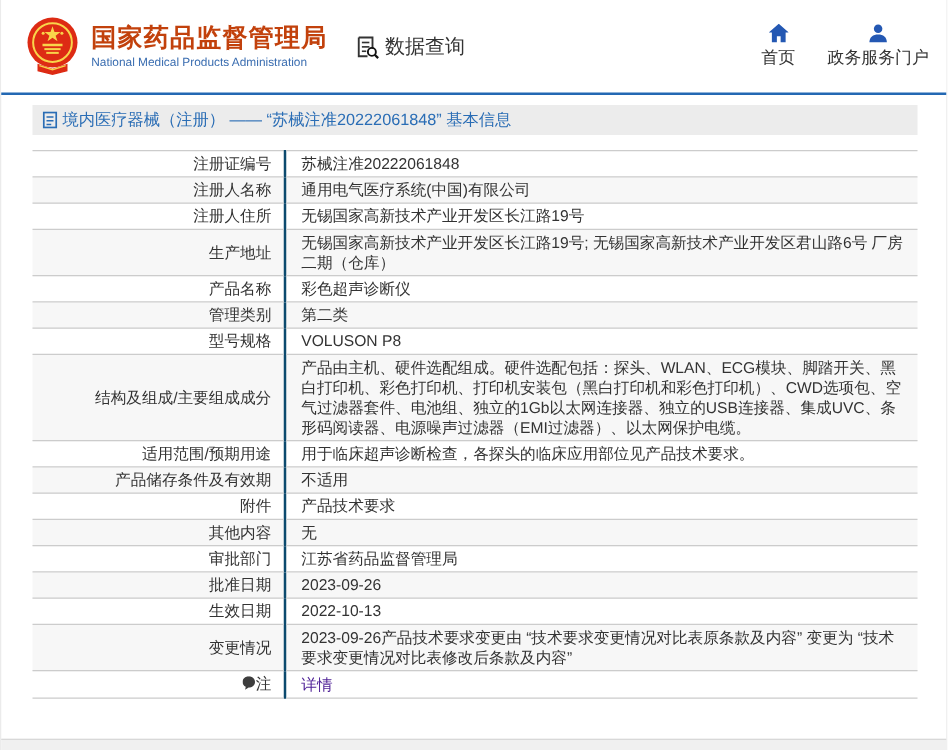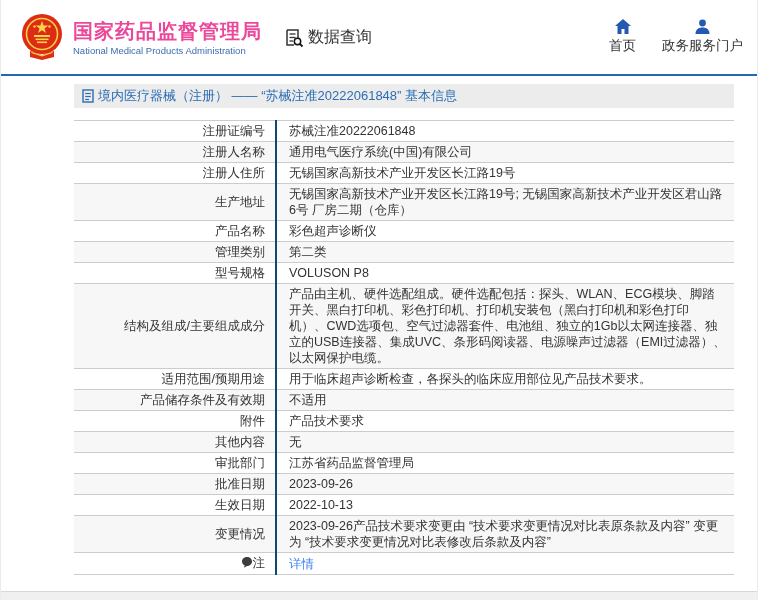--- a/index.html
+++ b/index.html
@@ -6,47 +6,47 @@
   html,body { width:758px; height:600px; overflow:hidden; background:#fff;
     font-family:"Liberation Sans","DejaVu Sans",sans-serif; }
   .page { position:relative; width:758px; height:600px; background:#fff;
     border-left:1px solid #ebebeb; border-right:1px solid #ebebeb; }
 
   
   .header { height:76px; display:flex; align-items:center;
     border-bottom:2px solid #2368b3; background:#fff; padding:0 14px 0 20px; }
   .brand { display:flex; align-items:center; }
   .emblem { width:42px; height:48px; margin-right:10px; flex:0 0 auto; }
-  .brand-text .zh { font-size:20px; font-weight:bold; color:#ec4899; letter-spacing:1px; line-height:1.2; }
+  .brand-text .zh { font-size:20px; font-weight:bold; color:#c2410c; letter-spacing:1px; line-height:1.2; }
   .brand-text .en { font-size:9.5px; color:#3a6db0; margin-top:2px; }
   .data-query { display:flex; align-items:flex-end; margin-left:22px; cursor:pointer; }
   .data-query svg { margin-right:4px; }
   .data-query .dq-label { font-size:16px; color:#333; }
   .header-right { margin-left:auto; display:flex; gap:26px; }
   .hr-item { display:flex; flex-direction:column; align-items:center; cursor:pointer; }
   .hr-item svg { margin-bottom:3px; }
   .hr-item .hr-label { font-size:13.5px; color:#333; white-space:nowrap; }
 
   
-  .content { padding:8px 23px 0 25px;margin-left:48px; }
+  .content { padding:8px 23px 0 25px; }
   .breadcrumb { height:24px; background:#ececec; display:flex; align-items:center;
     padding:0 8px; margin-bottom:12px; }
   .breadcrumb svg { margin-right:4px; flex:0 0 auto; }
   .breadcrumb .bc-text { font-size:13px; color:#2a6db5; white-space:nowrap; }
 
   table.info { width:100%; border-collapse:collapse; table-layout:fixed; }
   table.info th, table.info td { border-top:1px solid #ccc; font-size:12.5px;
     color:#333; line-height:16px; vertical-align:middle; font-weight:normal; }
   table.info tr:last-child th, table.info tr:last-child td { border-bottom:1px solid #ccc; }
   table.info th { width:202px; text-align:right; padding:2px 10px 2px 4px;
     border-right:2px solid #0c4a6e; }
   table.info td { padding:2px 8px 2px 12px; word-break:break-all; }
   table.info tbody tr:nth-child(even) { background:#f7f7f7; }
   .note-icon { display:inline-block; vertical-align:-1px; margin-right:1px; }
-  a.detail-link { color:#3b82f6; text-decoration:none;font-family:Liberation Serif, serif; }
+  a.detail-link { color:#4c1d95; text-decoration:none;font-family:Liberation Serif, serif; }
 
   
   .footer-strip { position:absolute; left:0; bottom:0; width:100%; height:9px;
     background:#f0f0f0; border-top:1px solid #d8d8d8; }
 </style>
 </head>
 <body>
 
 <div class="page">
 

